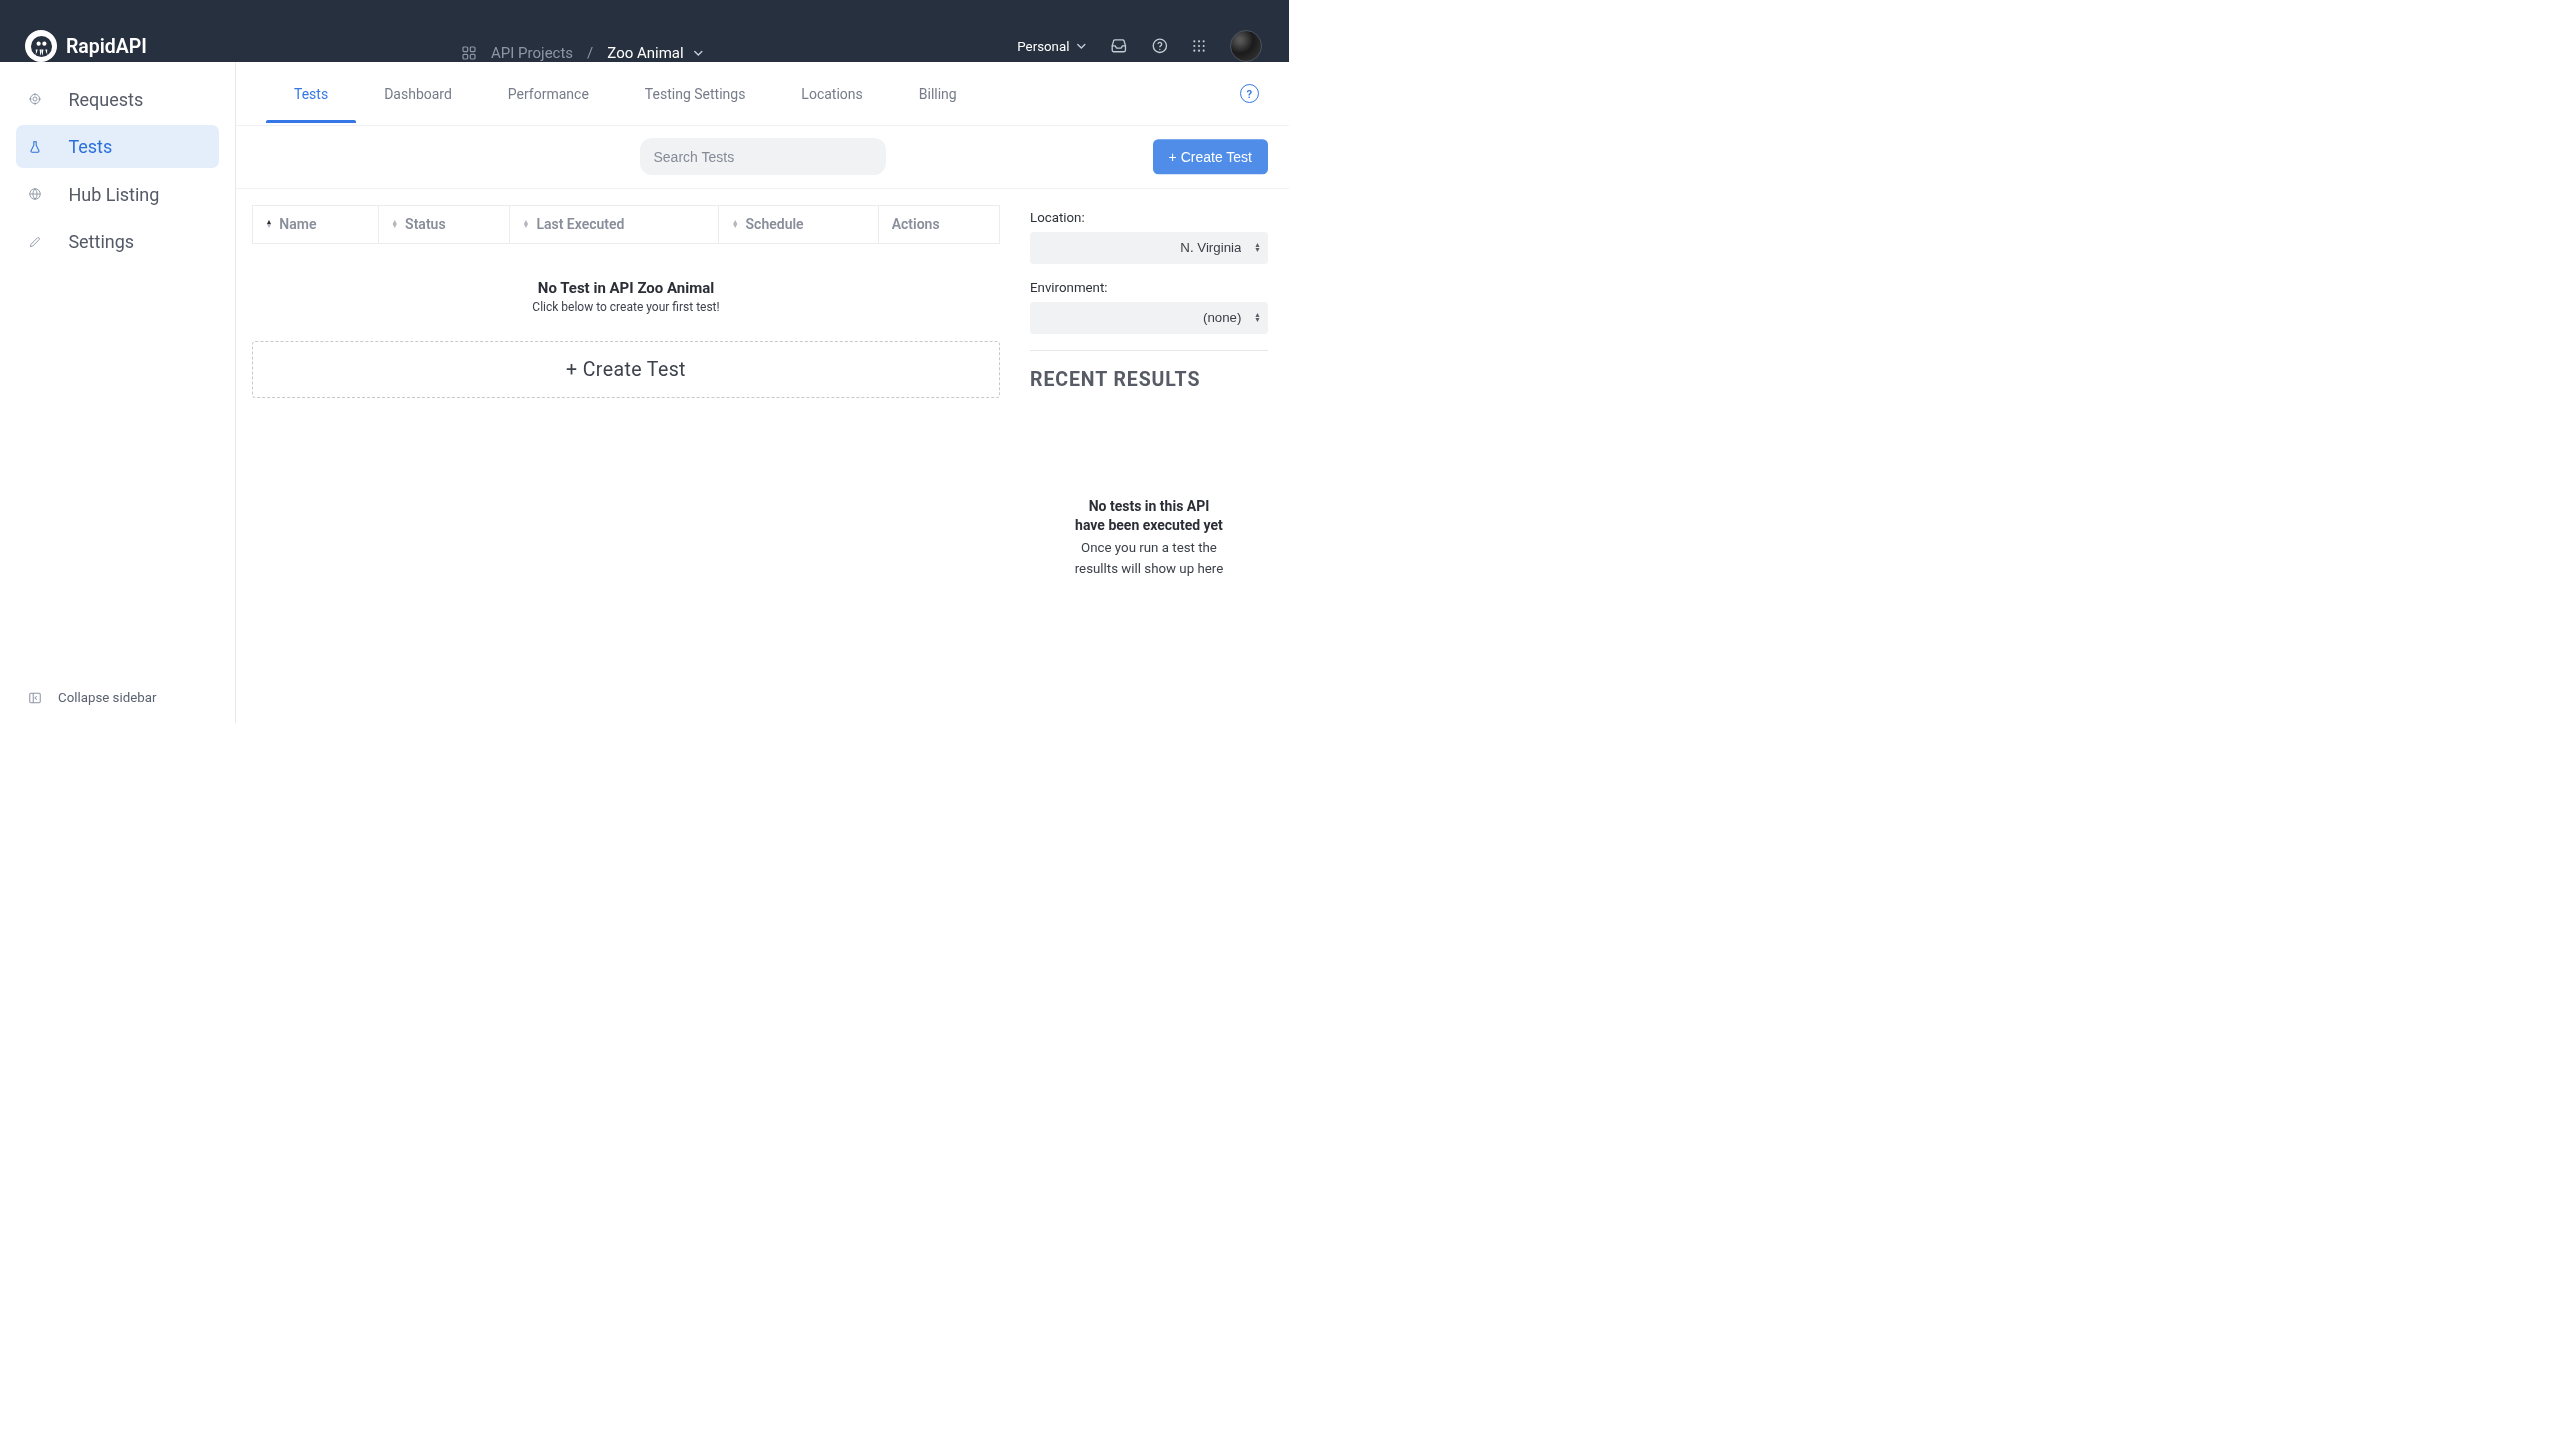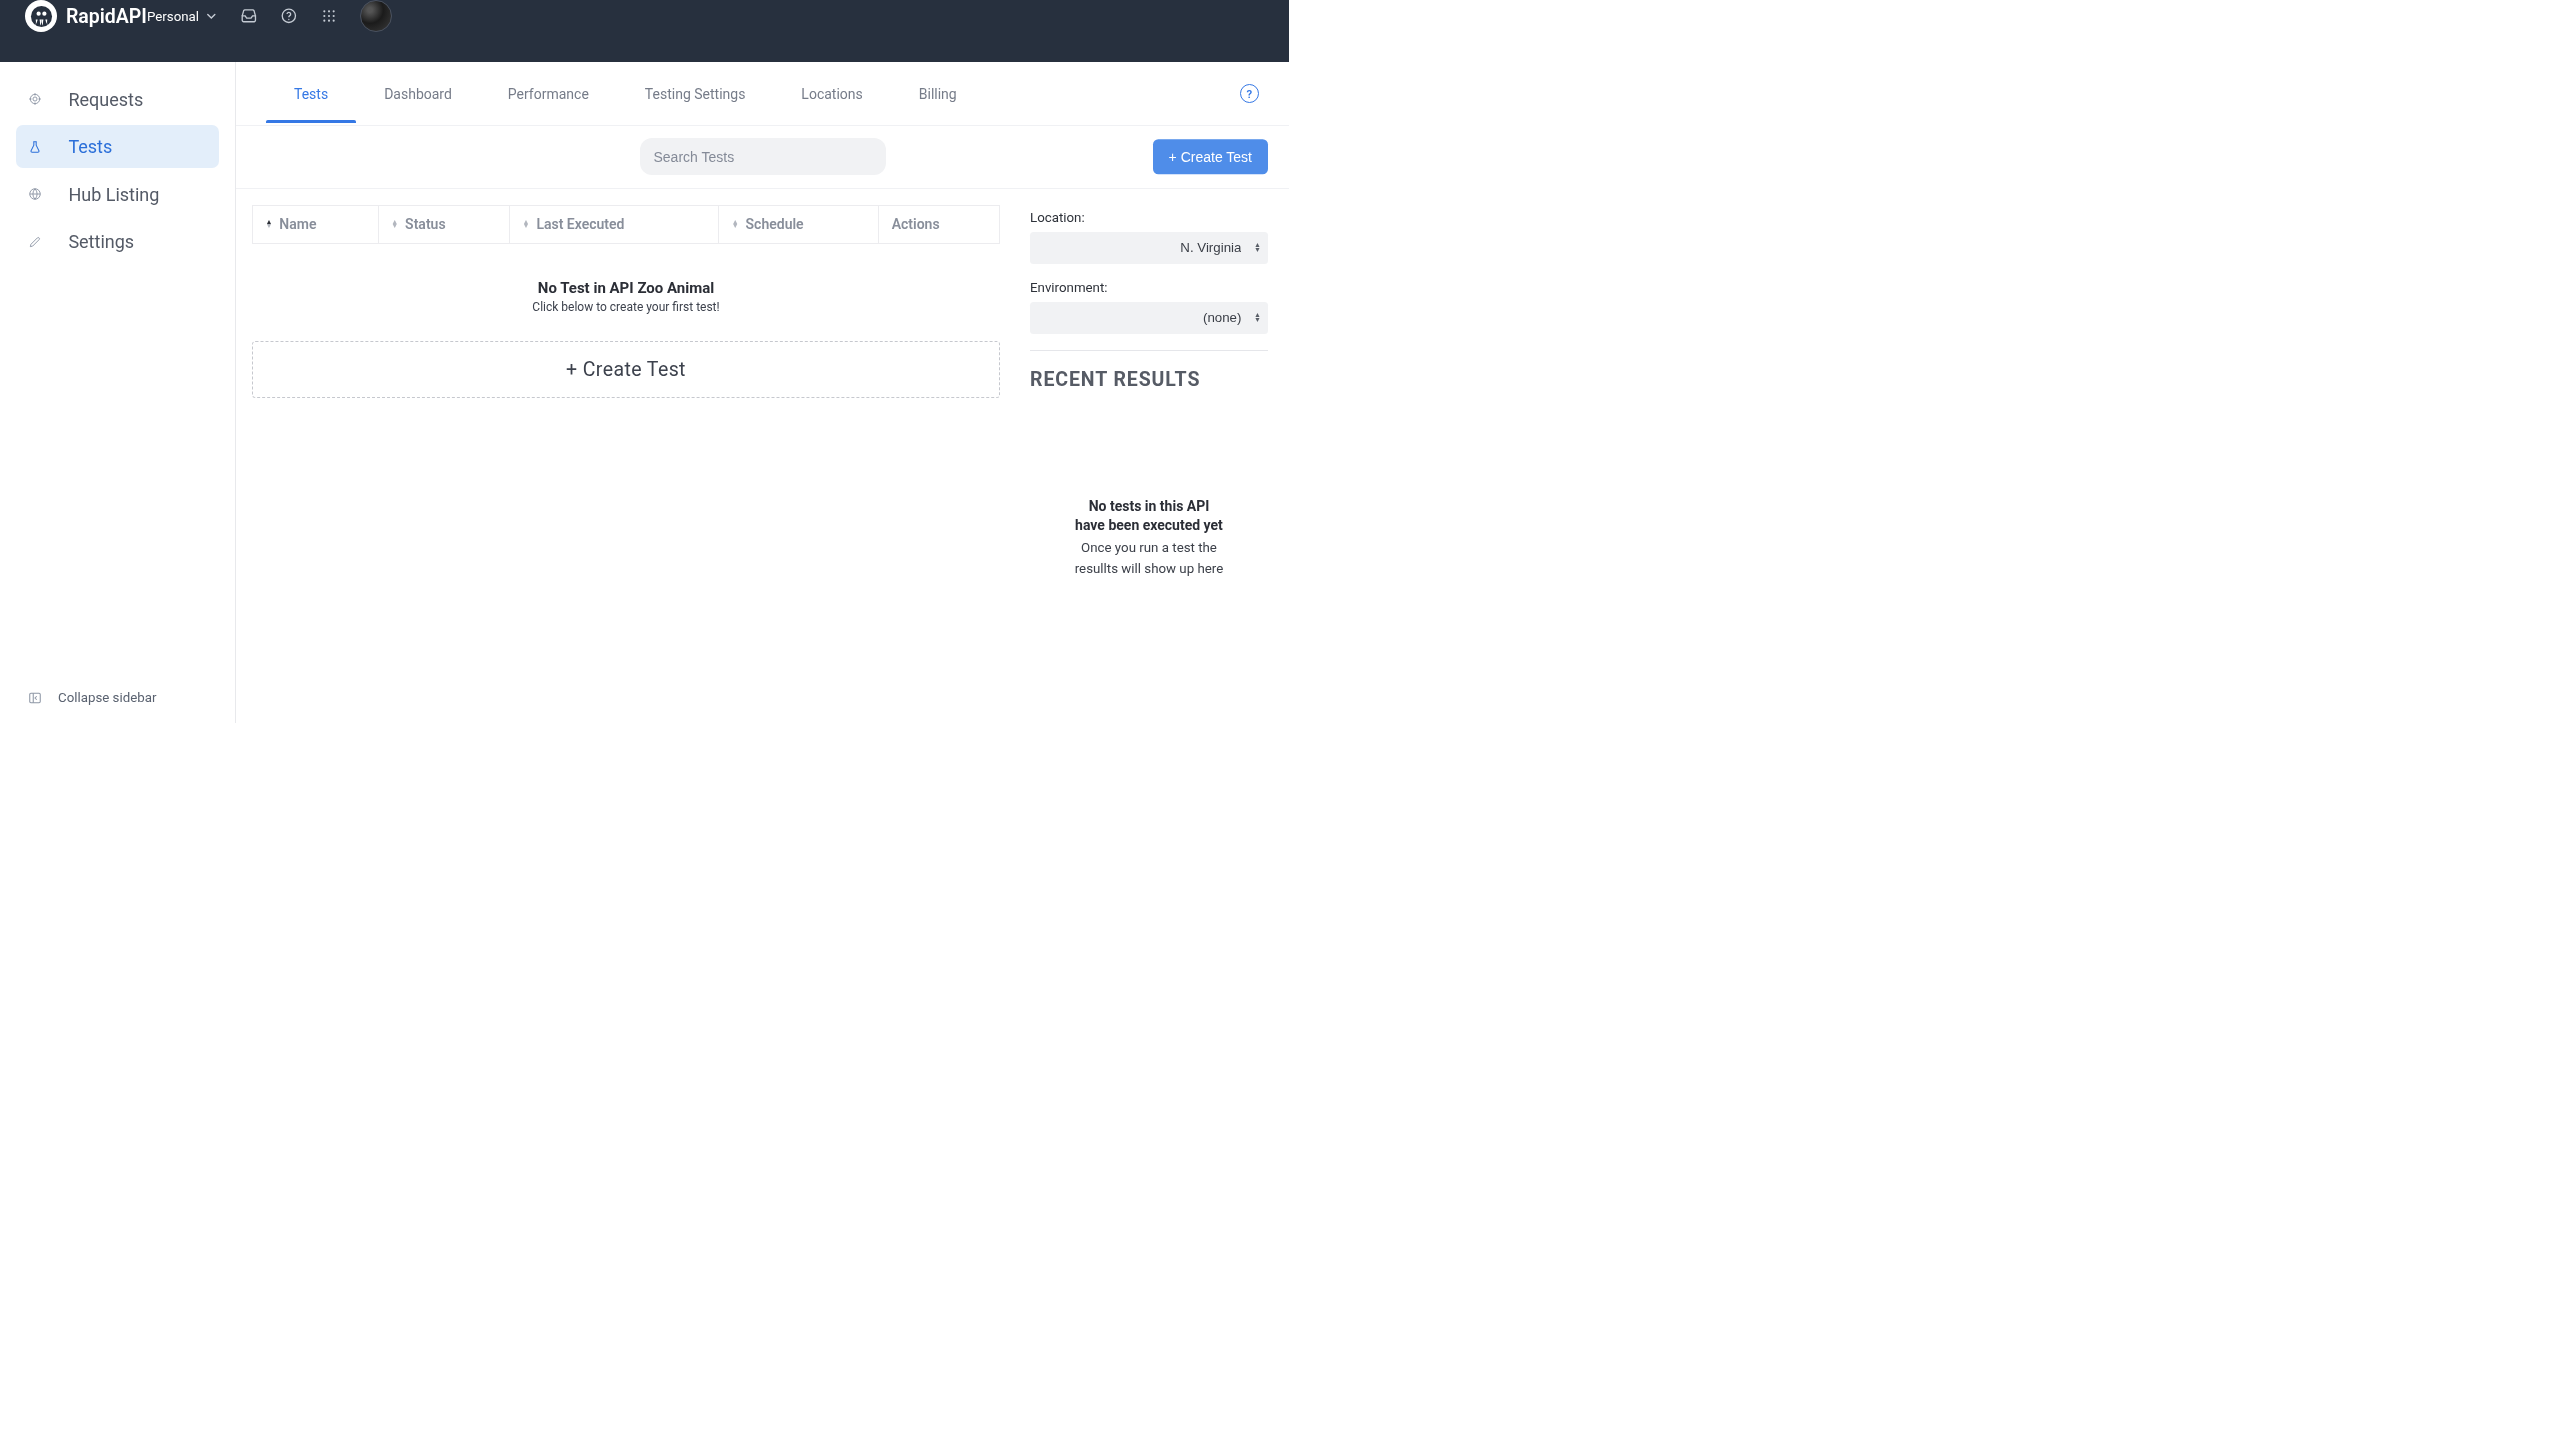--- a/index.html
+++ b/index.html
@@ -10,21 +10,21 @@
       background: #fff;
       width: 1289px;
       height: 723px;
       overflow: hidden;
     }
     
     .header {
       height: 62px;
       background: #27303e;
       display: flex;
-      align-items: flex-start;
+      align-items: flex-end;
       padding: 0 26.6px 0 25px;
       color: #fff;
     }
     .logo-area { display: flex; align-items: center; gap: 8.9px; }
     .logo-circle {
       width: 32px; height: 32px; border-radius: 50%;
       background: #fff; display: flex; align-items: center; justify-content: center;
     }
     .logo-circle svg { width: 23px; height: 23px; }
     .logo-text { font-size: 19.5px; font-weight: 600; color: #fff; }
@@ -163,20 +163,38 @@
         <circle cx="12" cy="12" r="11" fill="#27303e"></circle>
         <circle cx="9" cy="9" r="2.2" fill="#fff"></circle>
         <circle cx="15" cy="9" r="2.2" fill="#fff"></circle>
         <path d="M6 15 Q7 22 4 22 Q7 20 8 15 Z" fill="#fff"></path>
         <path d="M18 15 Q17 22 20 22 Q17 20 16 15 Z" fill="#fff"></path>
         <path d="M10 15 Q11 21 10 22 Q12 20 12 15 Z" fill="#fff"></path>
         <path d="M14 15 Q13 21 14 22 Q12 20 12 15 Z" fill="#fff"></path>
       </svg>
     </div>
     <span class="logo-text">RapidAPI</span>
+  </div>
+  <div class="header-center">
+    <span class="grid-icon-btn">
+      <svg viewBox="0 0 24 24" stroke="#8d96a5" fill="none" stroke-width="1.8">
+        <rect x="3" y="3" width="7" height="7" rx="1.5"></rect>
+        <rect x="14" y="3" width="7" height="7" rx="1.5"></rect>
+        <rect x="3" y="14" width="7" height="7" rx="1.5"></rect>
+        <rect x="14" y="14" width="7" height="7" rx="1.5"></rect>
+      </svg>
+    </span>
+    <span class="crumb">API Projects</span>
+    <span class="sep">/</span>
+    <span class="project-name">
+      <span>Zoo Animal</span>
+      <svg class="chev" viewBox="0 0 12 12">
+        <path d="M2 4 L6 8 L10 4" stroke="#c5cbd4" stroke-width="1.6" fill="none" stroke-linecap="round"></path>
+      </svg>
+    </span>
   </div>
   <div class="header-right">
     <div class="personal-btn">
       <span>Personal</span>
       <svg class="chev" viewBox="0 0 12 12">
         <path d="M2 4 L6 8 L10 4" stroke="#c5cbd4" stroke-width="1.6" fill="none" stroke-linecap="round"></path>
       </svg>
     </div>
     <span class="icon-btn">
       <svg viewBox="0 0 24 24" stroke="#c5cbd4" fill="none" stroke-width="1.8">

